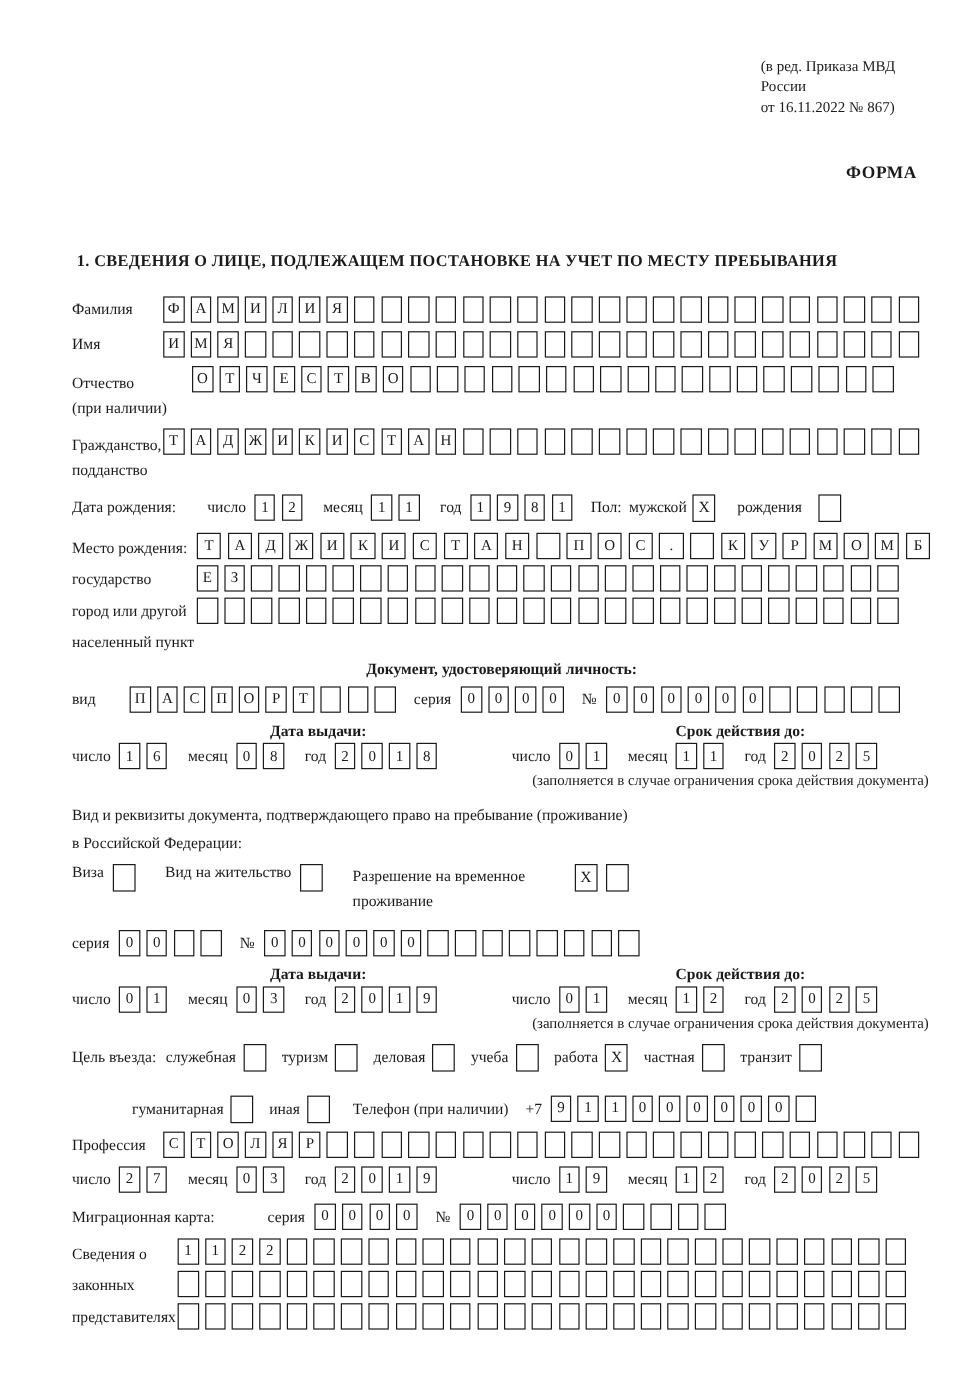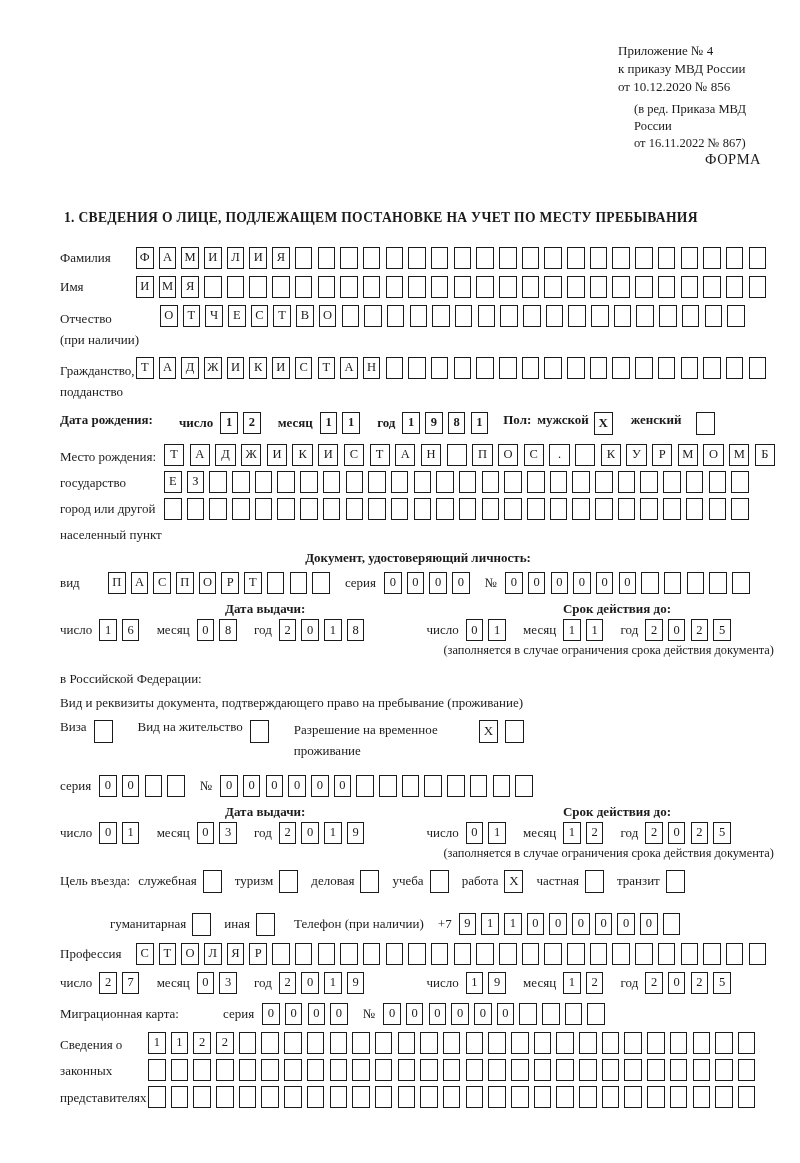--- a/index.html
+++ b/index.html
@@ -12,21 +12,21 @@
     position: relative;
   }
   .page { padding: 42px 24px 0 60px; }
 
   
   .ref-area { position: relative; height: 148px; }
   .ref-block { position: absolute; left: 558px; top: 0; }
   .ref-lines div { font-size: 13px; line-height: 18px; }
   .ref-lines.small div { font-size: 12.5px; line-height: 17px; }
   .ref-lines.small { margin-top: 5px; margin-left: 16px; }
-  .forma { position: absolute; left: 645px; top: 108px; font-weight: normal; font-size: 14.5px; letter-spacing: .5px; }
+  .forma { position: absolute; left: 645px; top: 93px; font-weight: bold; font-size: 14.5px; letter-spacing: .5px; }
 
   
   .title { text-align: center; font-weight: bold; font-size: 15px; line-height: 23px; letter-spacing: .2px; }
   .title-underline { display:inline-block; width: 66px; border-bottom: 2px solid #1b1b1b; margin-left: 10px; height: 13px; }
   .sec-heading { font-weight: bold; font-size: 13.6px; letter-spacing: .3px; margin: 20px 0 20px 4px; }
 
   
   .frow { display: flex; align-items: flex-start; margin-bottom: 7px; }
   .flabel { flex: none; padding-top: 3px; }
   .w76 { width: 76px; } .w100 { width: 100px; } .w104 { width: 104px; } .w48 { width: 48px; } .w88 { width: 88px; }
@@ -86,25 +86,20 @@
   .rep-row { display: flex; align-items: flex-start; margin-top: 4px; }
   .rep-label div { line-height: 26.5px; }
 </style>
 </head>
 <body>
 
 <div class="page">
 
   <div class="ref-area">
     <div class="ref-block">
-      <div class="ref-lines">
-          <div>Приложение № 4</div>
-          <div>к приказу МВД России</div>
-          <div>от 10.12.2020 № 856</div>
-        </div>
       <div class="ref-lines small">
           <div>(в ред. Приказа МВД России</div>
           <div>от 16.11.2022 № 867)</div>
         </div>
     </div>
     <div class="forma">ФОРМА</div>
   </div>
 
 
   <div class="sec-heading">1. СВЕДЕНИЯ О ЛИЦЕ, ПОДЛЕЖАЩЕМ ПОСТАНОВКЕ НА УЧЕТ ПО МЕСТУ ПРЕБЫВАНИЯ</div>
@@ -242,21 +237,21 @@
         <span class="box"></span>
         <span class="box"></span>
         <span class="box"></span>
         <span class="box"></span>
         <span class="box"></span>
         <span class="box"></span>
         <span class="box"></span>
       </span>
   </div>
 
-  <div class="frow" style="align-items:flex-start; margin-top:10px;font-weight:bold;">
+  <div class="frow" style="align-items:center; margin-top:10px;">
     <span>Дата рождения:</span>
     <span class="dategroup pad-first">
         <span class="dg-label">число</span>
         <span class="boxes">
           <span class="box">1</span>
           <span class="box">2</span>
         </span>
         <span class="dg-label">месяц</span>
         <span class="boxes">
           <span class="box">1</span>
@@ -266,21 +261,21 @@
         <span class="boxes">
           <span class="box">1</span>
           <span class="box">9</span>
           <span class="box">8</span>
           <span class="box">1</span>
         </span>
       </span>
     <span style="margin-left:10px;">Пол:</span>
     <span style="margin-left:6px;">мужской</span>
     <span class="checkbox" style="margin-left:5px;">X</span>
-    <span style="margin-left:18px;">женский</span>
+    <span style="margin-left:18px;">рождения</span>
     <span class="checkbox" style="margin-left:14px;"></span>
   </div>
 
   <div class="frow" style="margin-top:9px; margin-bottom:2px;">
     <span class="flabel w104" style="line-height:26px; padding-top:0;">
         <div>Место рождения:</div>
         <div>государство</div>
         <div>город или другой</div>
         <div>населенный пункт</div>
       </span>
@@ -449,22 +444,22 @@
           <span class="box">2</span>
           <span class="box">0</span>
           <span class="box">2</span>
           <span class="box">5</span>
         </span>
       </span>
   </div>
   <div class="note-right">(заполняется в случае ограничения срока действия документа)</div>
 
   <div class="intro">
+    <p>Вид и реквизиты документа, подтверждающего право на пребывание (проживание)</p>
     <p>в Российской Федерации:</p>
-    <p>Вид и реквизиты документа, подтверждающего право на пребывание (проживание)</p>
   </div>
 
   <div class="opts-row">
     <span>Виза</span>
     <span class="checkbox"></span>
     <span class="gap25">Вид на жительство</span>
     <span class="checkbox"></span>
     <span class="gap25 opt-center w175">Разрешение на временное проживание</span>
     <span class="checkbox">X</span>
     <span class="checkbox"></span>

